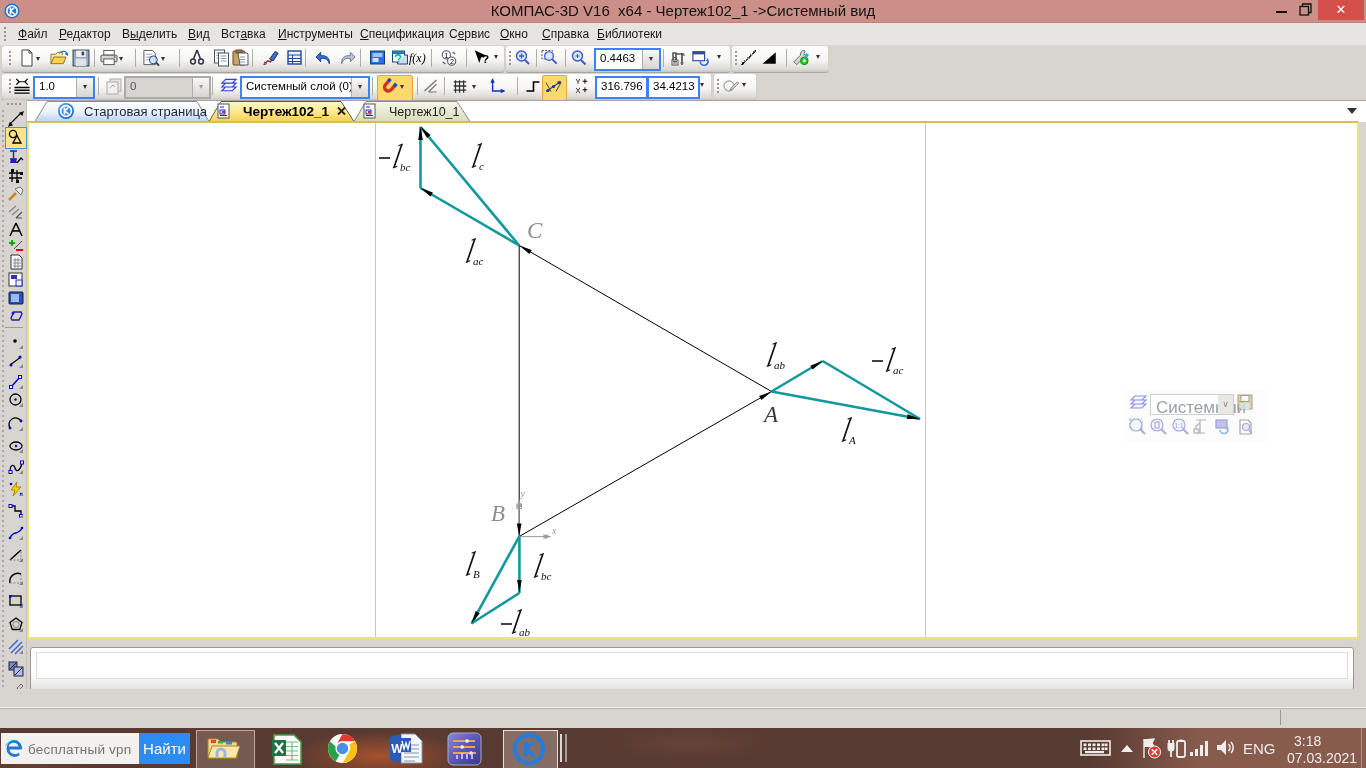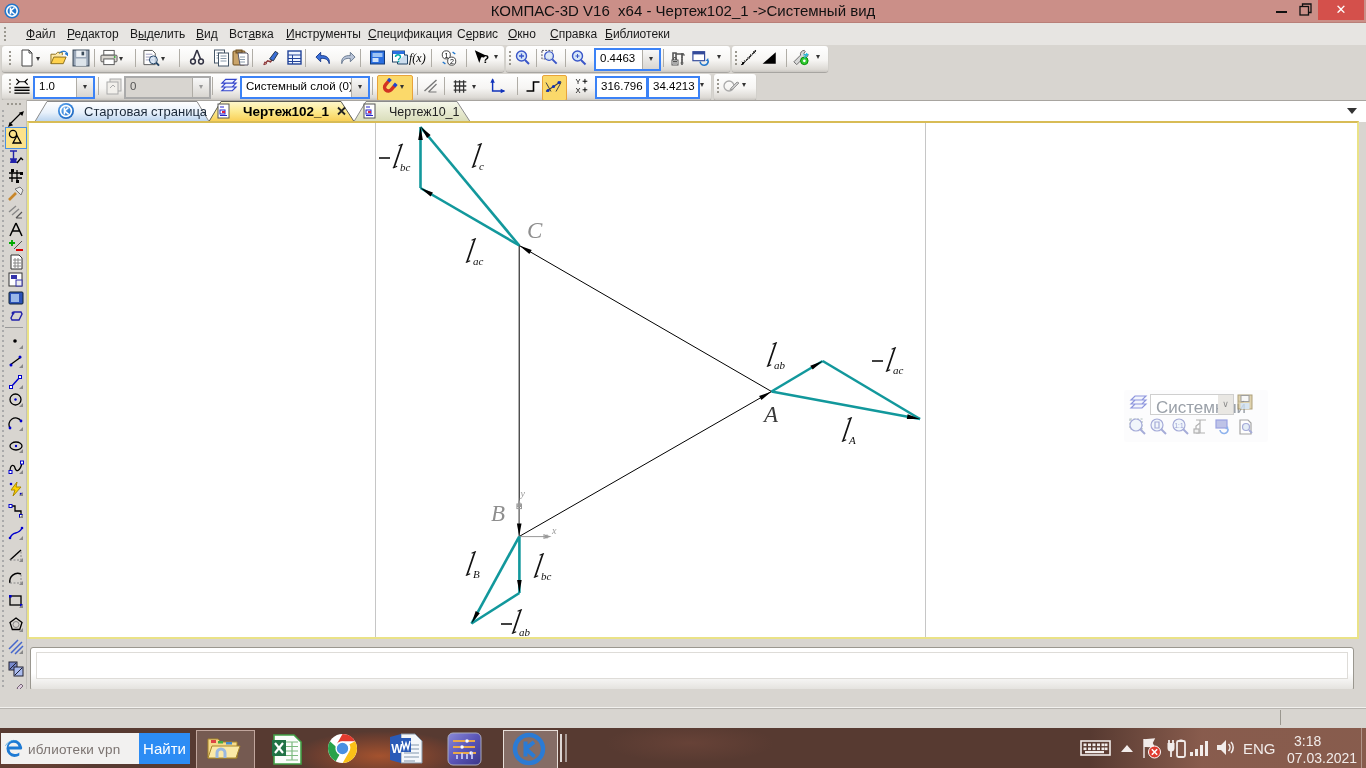--- a/index.html
+++ b/index.html
@@ -5,21 +5,21 @@
   html,body{margin:0;padding:0;width:1366px;height:768px;overflow:hidden;
     font-family:"Liberation Sans",sans-serif;background:#d8d5d0;position:relative;}
   .abs{position:absolute;}
   
   #titlebar{left:0;top:0;width:1366px;height:22px;background:#cb8f88;border-bottom:1px solid #b97f78;}
   #title-text{left:0;top:2px;width:1366px;text-align:center;font-size:15px;color:#111;}
   #btn-max{left:1292px;top:0;width:26px;height:20px;}
   #btn-close{left:1318px;top:0;width:46px;height:20px;background:#d4504b;color:#fff;text-align:center;font-size:13px;line-height:20px;}
   
   #menubar{left:0;top:23px;width:1366px;height:22px;background:#e7e5e2;font-size:12px;color:#1a1a1a;}
-  #menubar span{position:absolute;top:4px;margin-left:8px;}
+  #menubar span{position:absolute;top:4px;}
   #menubar u{text-decoration:underline;}
   
   .tbrow{left:0;width:1366px;height:28px;background:#d8d5d0;}
   #tbrow1{top:45px;}
   #tbrow2{top:73px;}
   .island{position:absolute;top:1px;height:26px;border-radius:3px;
     background:linear-gradient(#ffffff 0%,#f6f5f3 55%,#dddad5 90%,#c9c6c1 100%);
     box-shadow:0 1px 1px rgba(0,0,0,.25);}
   .grip{position:absolute;top:5px;width:4px;height:16px;
     background-image:radial-gradient(circle at 2px 2px,#9a978f 1px,transparent 1.2px);
@@ -688,21 +688,21 @@
 <div id="taskbar" class="abs">
  <div style="position:absolute;left:250px;top:0;width:300px;height:40px;background:radial-gradient(ellipse 110px 32px at 130px 28px,rgba(205,95,45,.65),rgba(150,70,45,.3) 60%,transparent 78%);"></div>
  <div style="position:absolute;left:600px;top:0;width:250px;height:40px;background:radial-gradient(ellipse 120px 28px at 90px 15px,rgba(140,85,70,.3),transparent 70%);"></div>
  <div style="position:absolute;left:1090px;top:0;width:280px;height:40px;background:linear-gradient(90deg,transparent,rgba(185,125,105,.5) 40%,rgba(175,120,100,.55));"></div>
  <div style="position:absolute;left:0px;top:0;width:120px;height:40px;background:radial-gradient(ellipse 90px 26px at 30px 30px,rgba(130,75,55,.5),transparent 75%);"></div>
  <div id="searchbox"></div>
  <svg style="position:absolute;left:3px;top:10px" width="21" height="21" viewBox="0 0 21 21">
   <path d="M10.5 1.8a8.7 8.7 0 0 1 8.6 7.4c.2 1.6-.3 2.4-1.6 2.4h-11c.2 2.6 2.2 4.4 5 4.4 2 0 3.6-.6 4.8-1.6v3.1c-1.3.9-3 1.4-5 1.4a8.6 8.6 0 0 1-.3-17.1zm5 6.7c-.4-2.2-2.2-3.7-4.8-3.7-2.7 0-4.6 1.5-5.1 3.7z" fill="#1e7ad4"></path>
   <path d="M2.2 7.5C4.5 3.2 9 1.2 13.5 2.2l1.8.7c-6-1.5-10.8 1-12.6 5.4z" fill="#49a8e8"></path>
  </svg>
- <div id="searchtext">иблиотеки vpn</div>
+ <div id="searchtext">бесплатный vpn</div>
  <div id="btn-find">Найти</div>
  <div class="tkbtn tkframe" style="left:196px;width:57px;"></div>
  <svg style="position:absolute;left:205px;top:6px" width="38" height="29" viewBox="0 0 38 29">
   <path d="M3 5h10l3 3h16v16H3z" fill="#f5d98a" stroke="#a8862a"></path>
   <path d="M3 24l4-12h28l-4 12z" fill="#fbe9a8" stroke="#a8862a"></path>
   <rect x="6" y="6" width="5" height="3" fill="#d44"></rect>
       <rect x="13" y="7" width="5" height="2.5" fill="#4a4"></rect>
       <rect x="21" y="8" width="6" height="2.5" fill="#48c"></rect>
   <path d="M12 24v-5a4 4 0 0 1 8 0v5" fill="none" stroke="#9ab8e0" stroke-width="3"></path>
  </svg>

